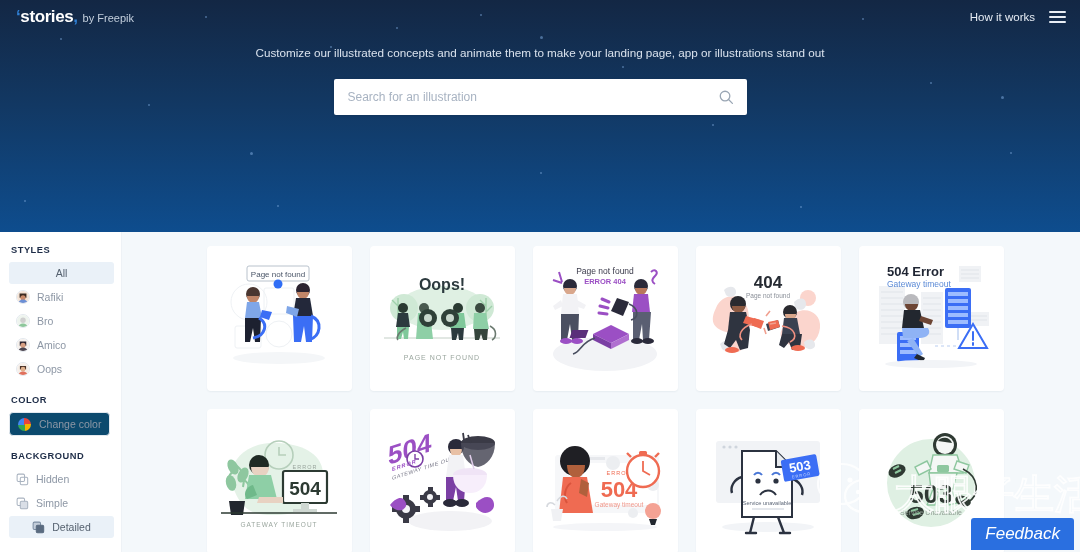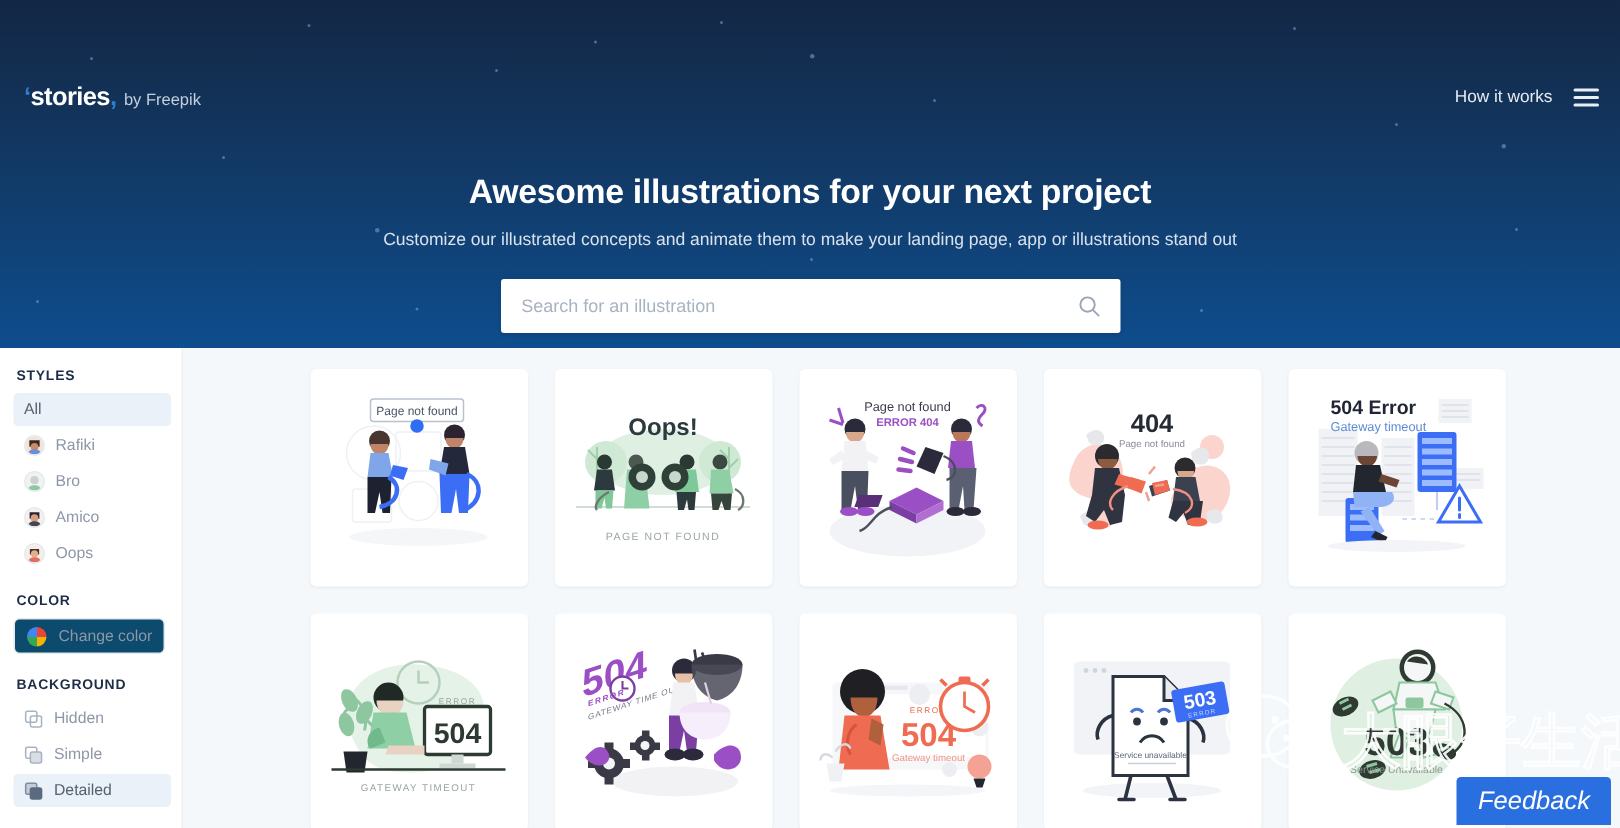--- a/index.html
+++ b/index.html
@@ -22,21 +22,20 @@
   .star { position: absolute; background: #7aa6d8; border-radius: 50%; opacity: .55; }
 
   .topbar {
     position: relative;
     display: flex;
     align-items: center;
     justify-content: space-between;
     height: 34px;
     padding: 0 14px 0 16px;
     z-index: 3;
-    margin-top: 48px;
   }
   .logo { display: flex; align-items: baseline; gap: 5px; }
   .logo-mark {
     font-size: 17px; font-weight: bold; color: #fff; letter-spacing: -.4px;
     position: relative;
   }
   .logo-mark .q1, .logo-mark .q2 {
     color: #2f7fd4; font-weight: bold;
   }
   .logo-by { font-size: 11px; color: #c3cfdd; }
@@ -94,21 +93,21 @@
   }
   .section-title.spaced { margin-top: 15px; }
   .side-item {
     display: flex; align-items: center; gap: 7px;
     height: 22px; padding: 0 7px;
     border-radius: 3px;
     font-size: 10.5px; color: #8d97a5;
     margin-bottom: 2px;
     cursor: pointer;
   }
-  .side-item.active { background: #eaf1f8; color: #55616f; }
+  .side-item.active { background: #eaf1f8; color: #55616f; justify-content: center; }
   .avatar {
     width: 14px; height: 14px; border-radius: 50%;
     flex: 0 0 auto; overflow: hidden; position: relative;
     border: 1px solid #e3e8ee;
   }
   .color-btn {
     display: flex; align-items: center; gap: 8px;
     height: 24px; padding: 0 8px;
     border: 1px solid #e3e9ef; border-radius: 4px;
     font-size: 10.5px; color: #8d97a5;
@@ -201,21 +200,20 @@
     <div class="topbar-right">
       <span class="howitworks">How it works</span>
       <span class="burger">
         <span></span>
           <span></span>
           <span></span>
       </span>
     </div>
   </div>
 
-  <h1 class="hero-title">Awesome illustrations for your next project</h1>
   <p class="hero-sub">Customize our illustrated concepts and animate them to make your landing page, app or illustrations stand out</p>
 
   <div class="search-wrap">
     <input class="search-input" type="text" placeholder="Search for an illustration" style="">
     <span class="search-icon">
       <svg viewBox="0 0 20 20" fill="none" stroke="#9aa6b4" stroke-width="1.6">
         <circle cx="8.8" cy="8.8" r="6"></circle>
         <line x1="13.2" y1="13.2" x2="18" y2="18" stroke-linecap="round"></line>
       </svg>
     </span>

